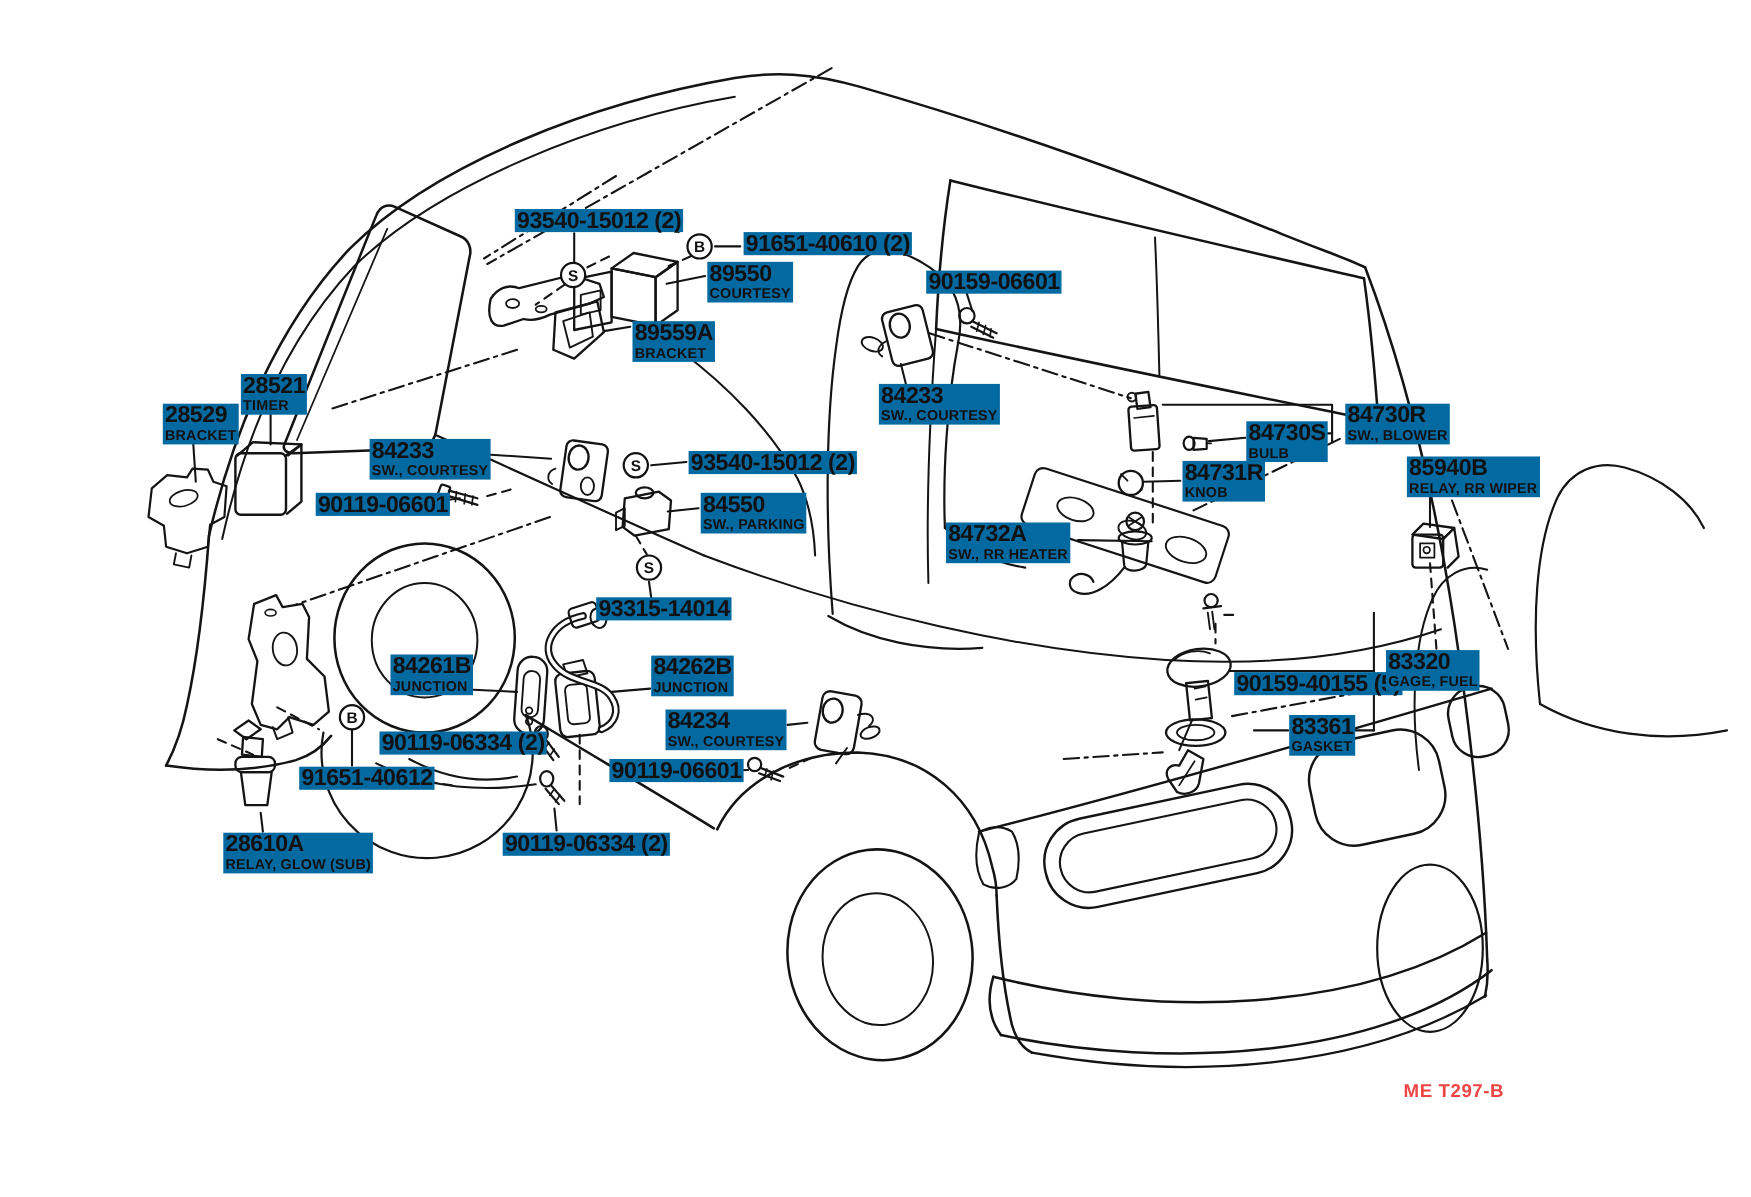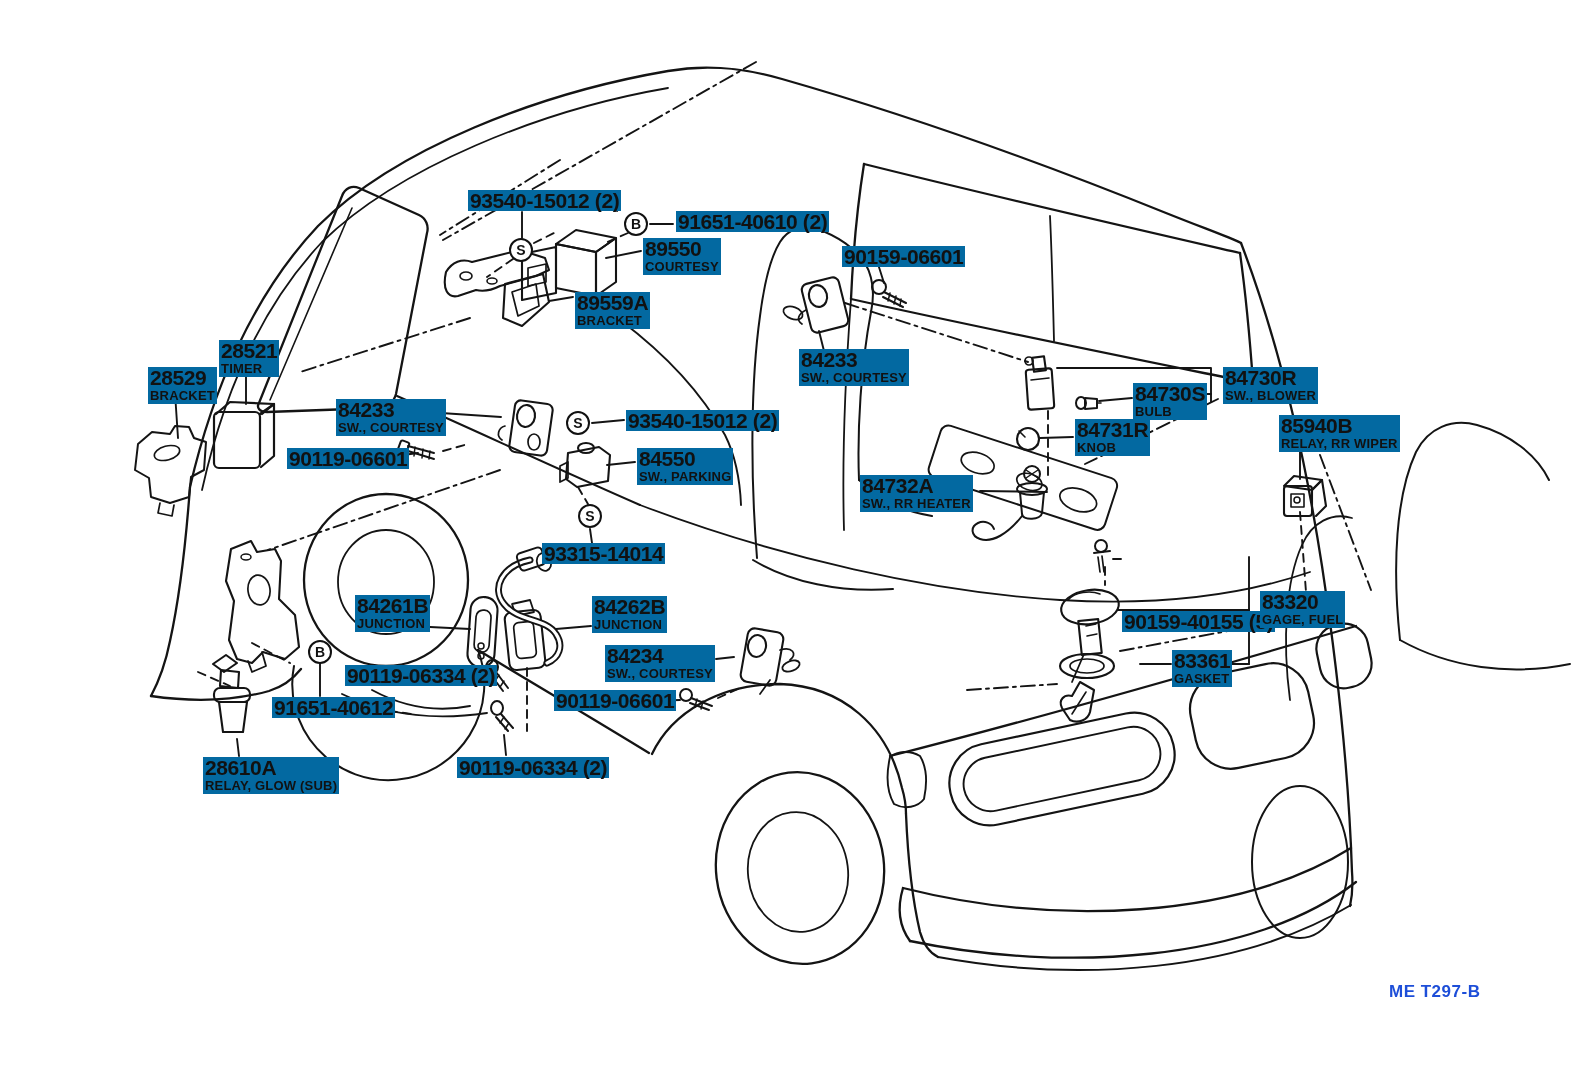--- a/index.html
+++ b/index.html
@@ -14,21 +14,21 @@
   }
   .part-label .pn{font:700 21px/1.0 "Liberation Sans",sans-serif;letter-spacing:-0.4px;}
   .part-label .desc{font:700 13px/1.2 "Liberation Sans",sans-serif;letter-spacing:0.2px;}
   .marker{
     position:absolute;width:24px;height:24px;border:2.5px solid #111;border-radius:50%;
     background:#fff;color:#111;font:700 14px "Liberation Sans",sans-serif;
     display:flex;align-items:center;justify-content:center;
     transform:translate(-50%,-50%);box-sizing:border-box;
   }
   #diagram-code{
-    position:absolute;left:1389px;top:982px;color:#1d4ed8;
+    position:absolute;left:1276px;top:982px;color:#ef4444;
     font:700 17px "Liberation Sans",sans-serif;letter-spacing:0.5px;
   }
 </style>
 </head>
 <body>
 
 <div id="stage">
 
 <svg id="art" width="1592" height="1088" viewBox="0 0 1592 1088" fill="none" stroke="#141414" stroke-width="2.3" stroke-linecap="round" stroke-linejoin="round">
 

